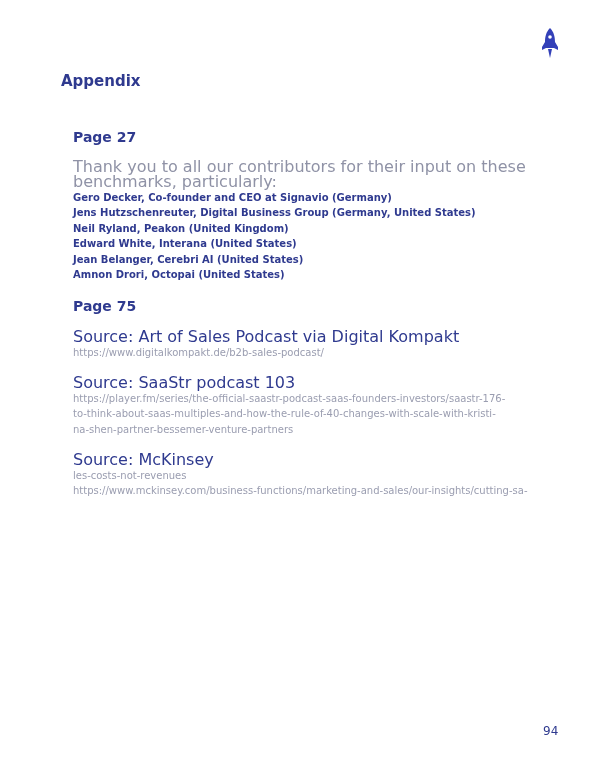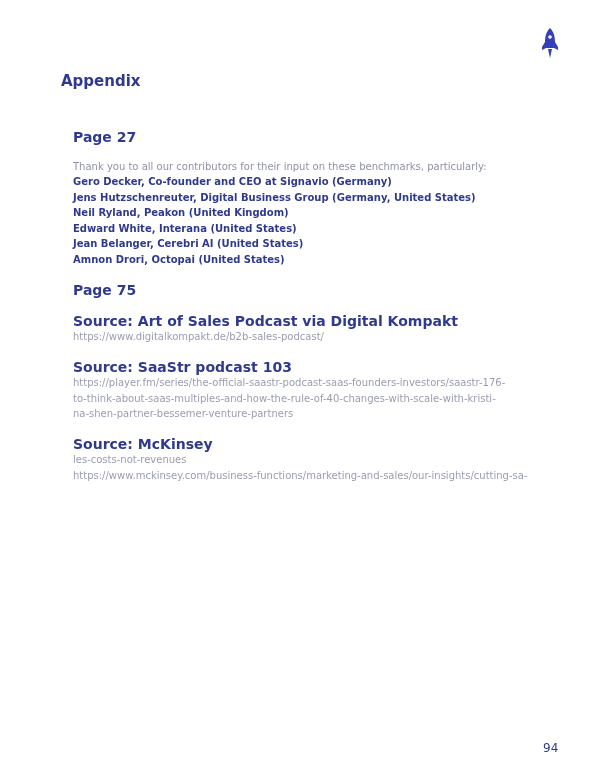--- a/index.html
+++ b/index.html
@@ -10,29 +10,29 @@
     .logo { position: absolute; left: 540px; top: 27px; width: 20px; height: 32px; }
     .title {
       position: absolute; left: 61px; top: 72px; margin: 0;
       font-size: 15px; font-weight: bold; color: #2f3a8f;
       font-family: "DejaVu Sans", sans-serif;
     }
     .content { position: absolute; left: 73px; top: 130px; width: 460px; }
     .page-label {
       font-size: 14px; font-weight: bold; color: #2f3a8f; line-height: 15.5px;
     }
-    .intro { font-size: 10px; color: #8f92a6; line-height: 15.5px; margin-top: 13px; }
+    .intro { font-size: 16px; color: #8f92a6; line-height: 15.5px; margin-top: 13px; }
     .name { font-size: 10px; font-weight: bold; color: #2f3a8f; line-height: 15.5px; }
     .gap-large { height: 16px; }
     .gap-med { height: 15px; }
-    .src-title { font-size: 14px; font-weight: bold; color: #2f3a8f; line-height: 15.5px; }
+    .src-title { font-size: 16px; font-weight: normal; color: #2f3a8f; line-height: 15.5px; }
     .src-url { font-size: 10px; color: #9a9db0; line-height: 15.5px; word-break: break-all; }
     .page-number {
       position: absolute; left: 543px; top: 724px;
-      font-size: 12px; color: #2f3a8f; margin-top: 17px;
+      font-size: 12px; color: #2f3a8f;
     }
   </style>
 </head>
 <body>
 
 <div class="logo">
   <svg width="20" height="32" viewBox="0 0 20 32">
     <path d="M10 1 C14 5 15 10 15 15 L18 20 L18 23 L14 21 L6 21 L2 23 L2 20 L5 15 C5 10 6 5 10 1 Z" fill="#3340b8"></path>
     <circle cx="10" cy="10" r="1.8" fill="#ffffff"></circle>
     <path d="M8 22 L10 31 L12 22 Z" fill="#3340b8"></path>

